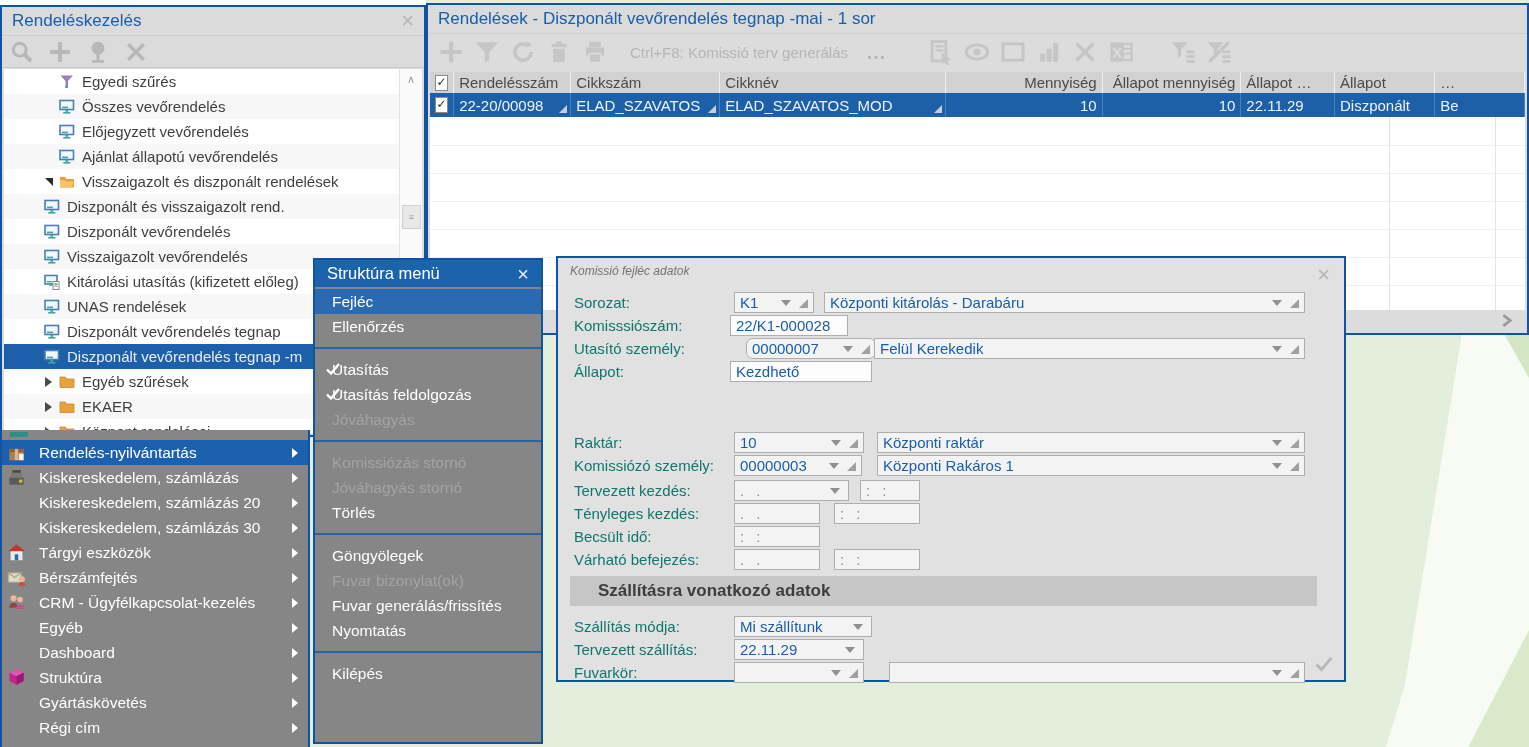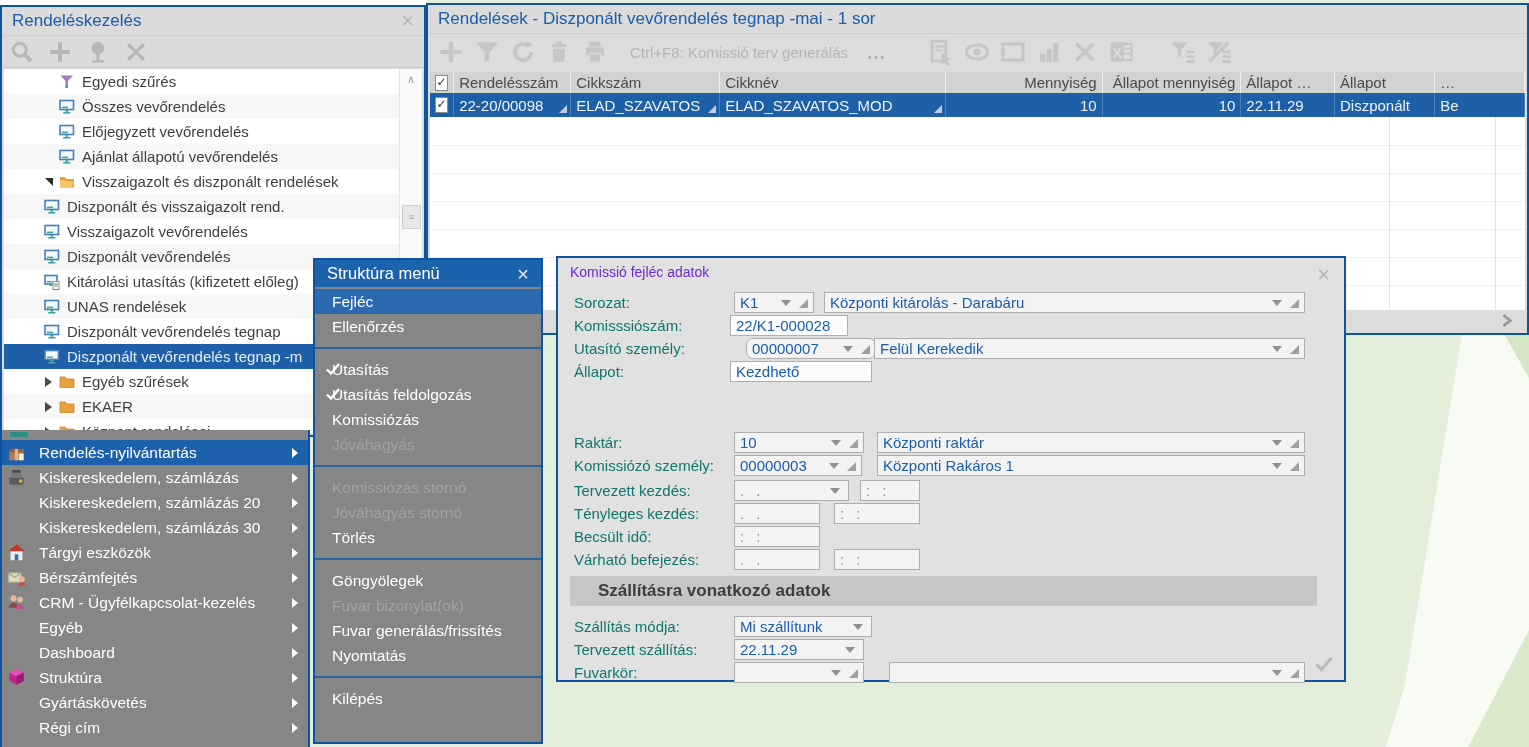--- a/index.html
+++ b/index.html
@@ -67,21 +67,21 @@
     color:#fff;font-size:16.5px;}
   .popttl .closex{color:#e8eef6;font-size:20px;}
   .pmi{height:25px;display:flex;align-items:center;color:#fff;font-size:15.5px;position:relative;padding-left:17px;white-space:nowrap;}
   .pmi.dis{color:#a3a3a3;}
   .pmi.hl{background:#2b6ab1;}
   .pmi .chk{position:absolute;left:10px;top:4px;}
   .psep{height:0;border-top:2px solid #2e639f;margin:8px 0;}
   
   .form{position:absolute;left:556px;top:256px;width:790px;height:426px;background:#e1e1e1;
     border:2px solid #1053a0;box-sizing:border-box;}
-  .formtitle{position:absolute;left:12px;top:6px;color:#6d28d9;font-size:14px;}
+  .formtitle{position:absolute;left:12px;top:6px;color:#737373;font-size:12px;font-style:italic;}
   .formx{position:absolute;right:14px;top:4px;color:#b5b5b5;font-size:22px;}
   .flabel{position:absolute;font-size:15px;color:#0f766e;white-space:nowrap;}
   .fld{position:absolute;height:21px;background:#f3f3f3;border:1px solid #aeaeae;color:#1a5dad;
     font-size:15px;display:flex;align-items:center;padding:0 5px;box-sizing:border-box;white-space:nowrap;overflow:hidden;}
   .fld.white{background:#fcfcfc;}
   .fld .ph{color:#7f92ad;letter-spacing:4px;}
   .ddow{position:absolute;right:22px;top:7px;width:0;height:0;border-left:5px solid transparent;
     border-right:5px solid transparent;border-top:6px solid #909090;}
   .ddow.solo{right:8px;}
   .lkup{position:absolute;right:5px;bottom:4px;width:0;height:0;border-bottom:9px solid #a0a0a0;
@@ -392,33 +392,33 @@
         <div class="trow ind">
           <div class="exp"></div>
           <div class="ticon">
             <svg width="16" height="16" viewBox="0 0 16 16" xmlns="http://www.w3.org/2000/svg">
               <rect x="1" y="1.5" width="13.5" height="9" fill="#f2f8fc" stroke="#4a7fb5" stroke-width="1.6"></rect>
               <rect x="3" y="7.6" width="6" height="1.6" fill="#3fa7a0"></rect>
               <rect x="6.4" y="10.8" width="2.8" height="2" fill="#3fa7a0"></rect>
               <rect x="4.2" y="13" width="7.2" height="1.6" fill="#3fa7a0"></rect>
             </svg>
           </div>
+          <div>Diszponált vevőrendelés</div>
+        </div>
+        <div class="trow ind">
+          <div class="exp"></div>
+          <div class="ticon">
+            <svg width="16" height="16" viewBox="0 0 16 16" xmlns="http://www.w3.org/2000/svg">
+              <rect x="1" y="1.5" width="13.5" height="9" fill="#f2f8fc" stroke="#4a7fb5" stroke-width="1.6"></rect>
+              <rect x="3" y="7.6" width="6" height="1.6" fill="#3fa7a0"></rect>
+              <rect x="6.4" y="10.8" width="2.8" height="2" fill="#3fa7a0"></rect>
+              <rect x="4.2" y="13" width="7.2" height="1.6" fill="#3fa7a0"></rect>
+            </svg>
+          </div>
           <div>Visszaigazolt vevőrendelés</div>
-        </div>
-        <div class="trow ind">
-          <div class="exp"></div>
-          <div class="ticon">
-            <svg width="16" height="16" viewBox="0 0 16 16" xmlns="http://www.w3.org/2000/svg">
-              <rect x="1" y="1.5" width="13.5" height="9" fill="#f2f8fc" stroke="#4a7fb5" stroke-width="1.6"></rect>
-              <rect x="3" y="7.6" width="6" height="1.6" fill="#3fa7a0"></rect>
-              <rect x="6.4" y="10.8" width="2.8" height="2" fill="#3fa7a0"></rect>
-              <rect x="4.2" y="13" width="7.2" height="1.6" fill="#3fa7a0"></rect>
-            </svg>
-          </div>
-          <div>Diszponált vevőrendelés</div>
         </div>
         <div class="trow ind">
           <div class="exp"></div>
           <div class="ticon">
             <svg width="16" height="16" viewBox="0 0 16 16" xmlns="http://www.w3.org/2000/svg">
               <rect x="1" y="1.5" width="12" height="8.5" fill="#f2f8fc" stroke="#4a7fb5" stroke-width="1.6"></rect>
               <rect x="2.8" y="7" width="5" height="1.4" fill="#3fa7a0"></rect>
               <rect x="5.4" y="10.2" width="2.6" height="1.8" fill="#3fa7a0"></rect>
               <rect x="9" y="7.5" width="6" height="8" fill="#fff" stroke="#8a8a8a" stroke-width="1"></rect>
               <rect x="10.2" y="9.5" width="3.6" height="1.2" fill="#57a457"></rect>
@@ -629,23 +629,20 @@
               <path d="M2 8.5l4 4L14 3" fill="none" stroke="#ffffff" stroke-width="2.4"></path>
             </svg></div>
           <div>Utasítás</div>
         </div>
         <div class="pmi">
           <div class="chk"><svg width="16" height="16" viewBox="0 0 16 16" xmlns="http://www.w3.org/2000/svg">
               <path d="M2 8.5l4 4L14 3" fill="none" stroke="#ffffff" stroke-width="2.4"></path>
             </svg></div>
           <div>Utasítás feldolgozás</div>
         </div>
-        <div class="pmi">
-          <div>Komissiózás</div>
-        </div>
         <div class="pmi dis">
           <div>Jóváhagyás</div>
         </div>
         <div class="psep"></div>
         <div class="pmi dis">
           <div>Komissiózás stornó</div>
         </div>
         <div class="pmi dis">
           <div>Jóváhagyás stornó</div>
         </div>

